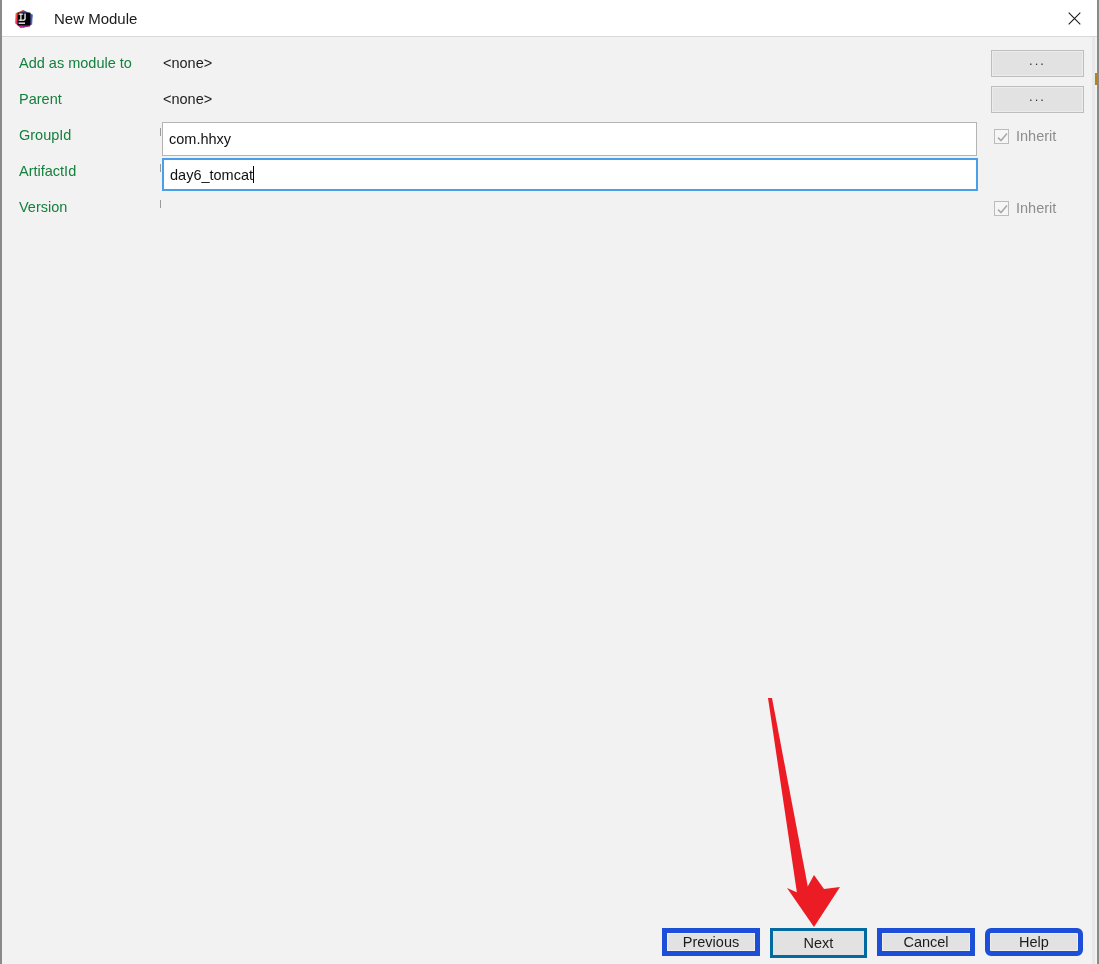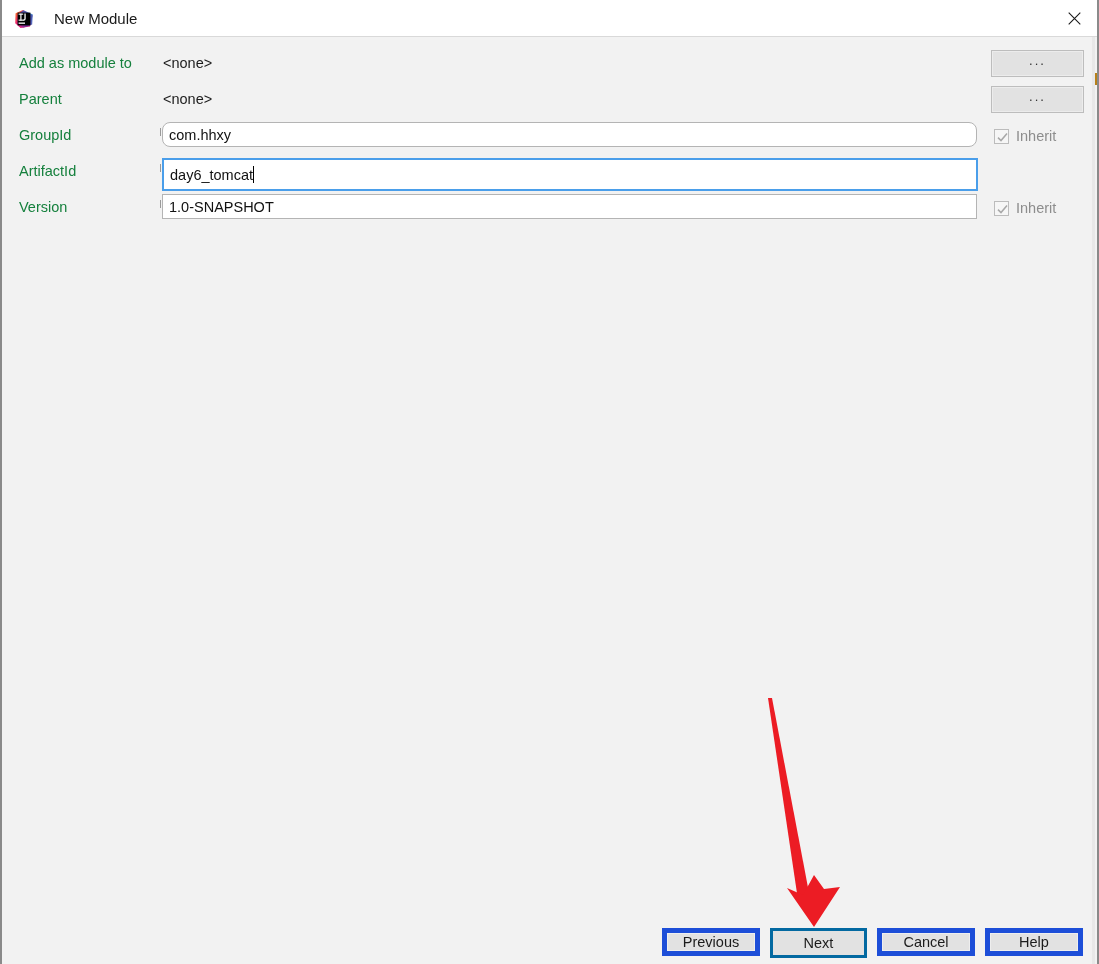--- a/index.html
+++ b/index.html
@@ -244,63 +244,60 @@
   </div>
 
   <div class="form-label" style="left:17px; top:90px;">Parent</div>
   <div class="form-static" style="left:161px; top:90px;">&lt;none&gt;</div>
   <div class="browse-btn" style="left:989px; top:86px; width:93px; height:27px;">
     <span class="dots">...</span>
   </div>
 
   <div class="form-label" style="left:17px; top:126px;">GroupId</div>
   <div class="field-tick" style="left:158px; top:128px;"></div>
-  <div class="text-field" style="left:160px; top:122px; width:815px; height:25px;border-radius:8px;">
+  <div class="text-field" style="left:160px; top:122px; width:815px; height:34px;">
     <span>com.hhxy</span>
   </div>
   <div class="inherit-row" style="left:992px; top:127px;">
     <span class="chk">
       <svg width="13" height="13" viewBox="0 0 13 13">
         <path d="M2 6.6 L5 9.6 L11 2.4" stroke="#a8a8a8" stroke-width="1.5" fill="none"></path>
       </svg>
     </span>
     <span class="inherit-label">Inherit</span>
   </div>
 
   <div class="form-label" style="left:17px; top:162px;">ArtifactId</div>
   <div class="field-tick" style="left:158px; top:164px;"></div>
   <div class="text-field focused" style="left:160px; top:158px; width:816px; height:33px;">
     <span>day6_tomcat</span>
       <span class="caret"></span>
   </div>
 
   <div class="form-label" style="left:17px; top:198px;">Version</div>
   <div class="field-tick" style="left:158px; top:200px;"></div>
-  <div class="text-field" style="left:160px; top:194px; width:815px; height:25px;">
-    <span>1.0-SNAPSHOT</span>
-  </div>
   <div class="inherit-row" style="left:992px; top:199px;">
     <span class="chk">
       <svg width="13" height="13" viewBox="0 0 13 13">
         <path d="M2 6.6 L5 9.6 L11 2.4" stroke="#a8a8a8" stroke-width="1.5" fill="none"></path>
       </svg>
     </span>
     <span class="inherit-label">Inherit</span>
   </div>
 
   <div id="edge-strip"></div>
   <div id="edge-marker"></div>
 
   <div class="dlg-btn" style="left:660px; top:928px; width:98px;">Previous</div>
 
   <div class="dlg-btn default-focus" style="left:768px; top:928px; width:97px; height:30px;">Next</div>
 
   <div class="dlg-btn" style="left:875px; top:928px; width:98px;">Cancel</div>
 
-  <div class="dlg-btn" style="left:983px; top:928px; width:98px;">Help</div>
+  <div class="dlg-btn" style="left:983px; top:928px; width:98px;border-radius:6px;">Help</div>
 
   <svg id="annot-arrow">
 
     <polygon points="766,698 770,698 808,898 796,900" fill="#ec1c24"></polygon>
 
     <polygon points="812,927 785,888 801,895 812,875 822,889 838,887" fill="#ec1c24"></polygon>
   </svg>
 
 </div>
 

